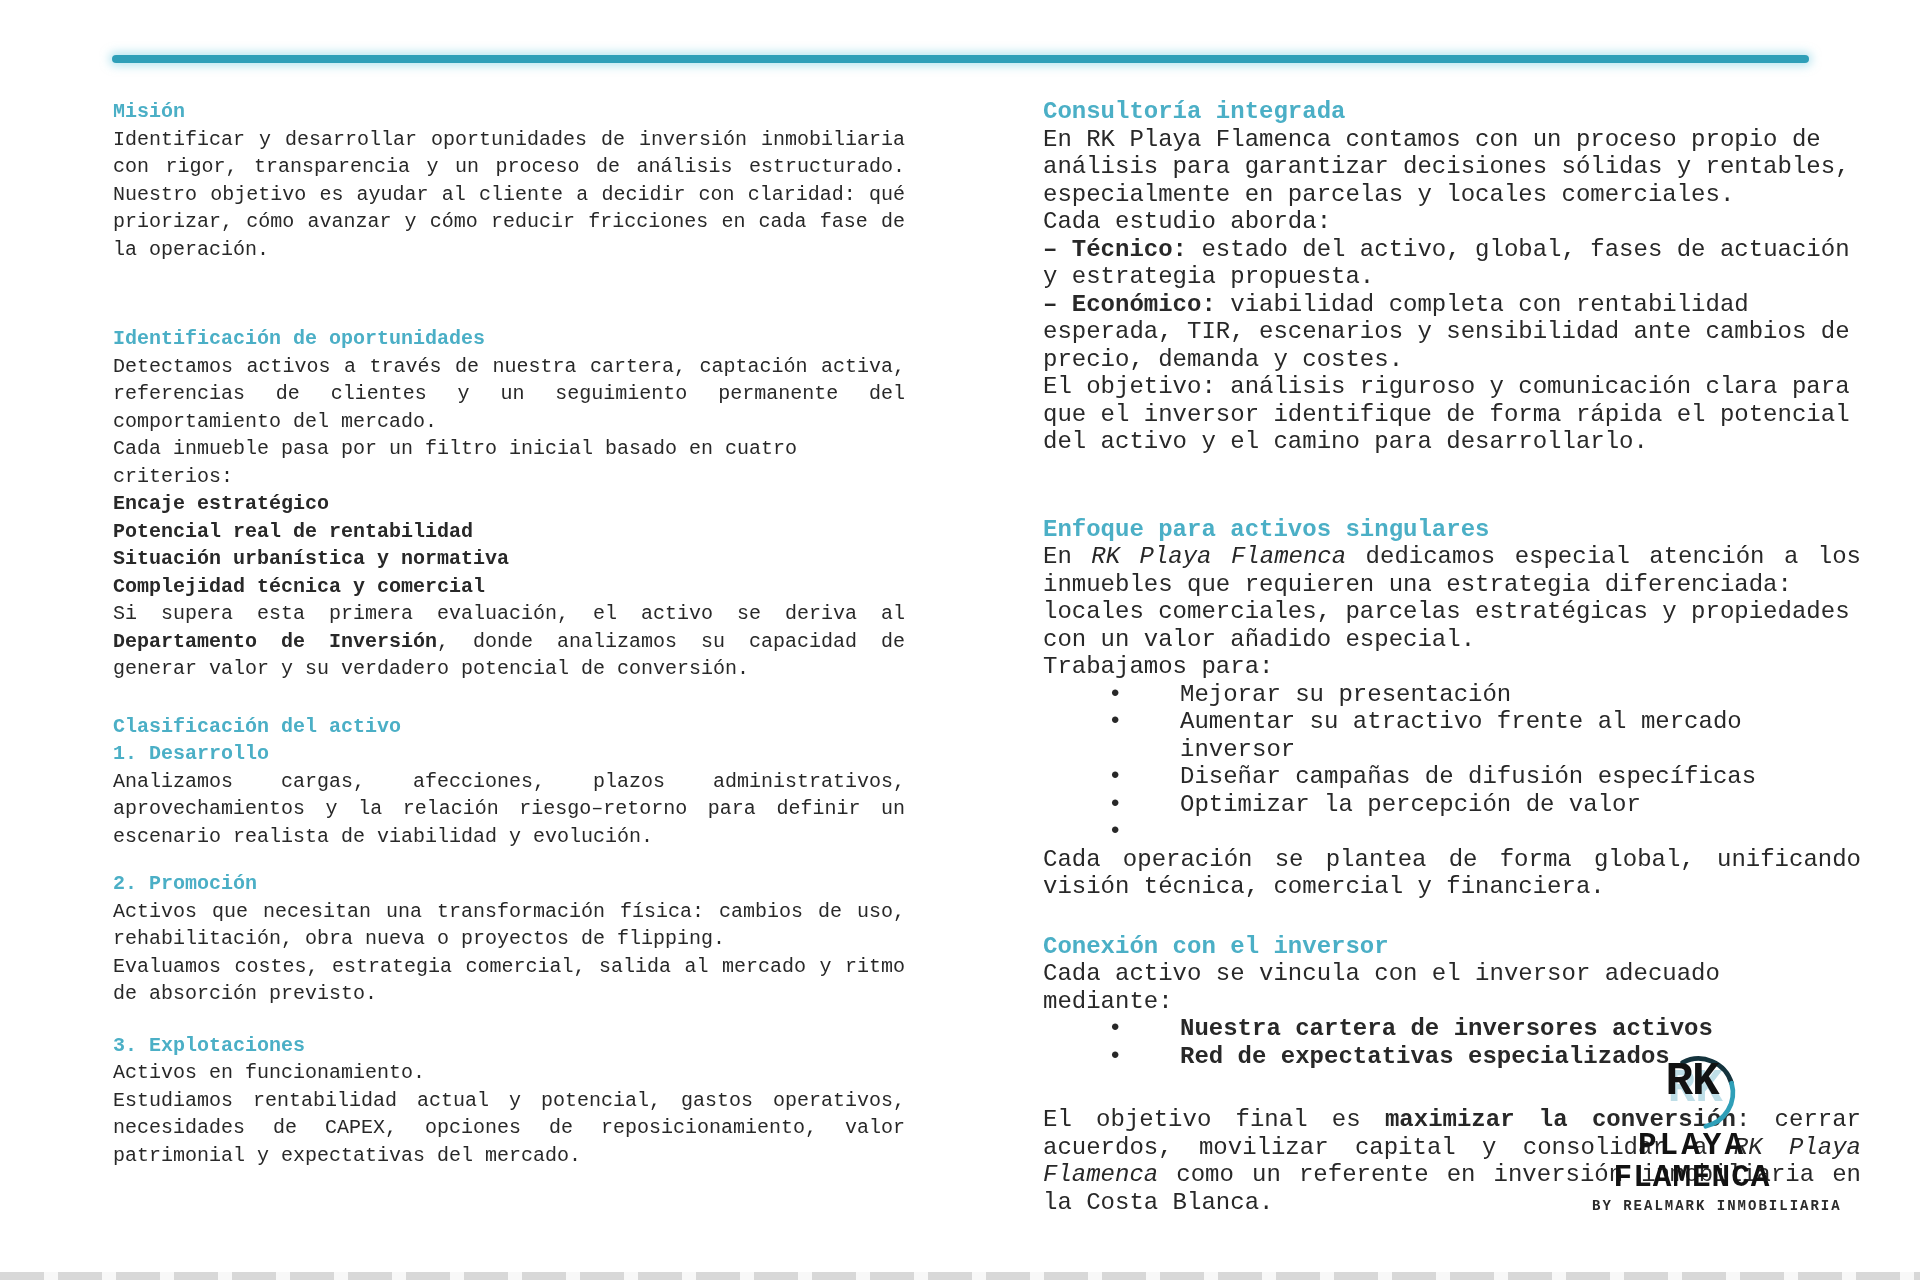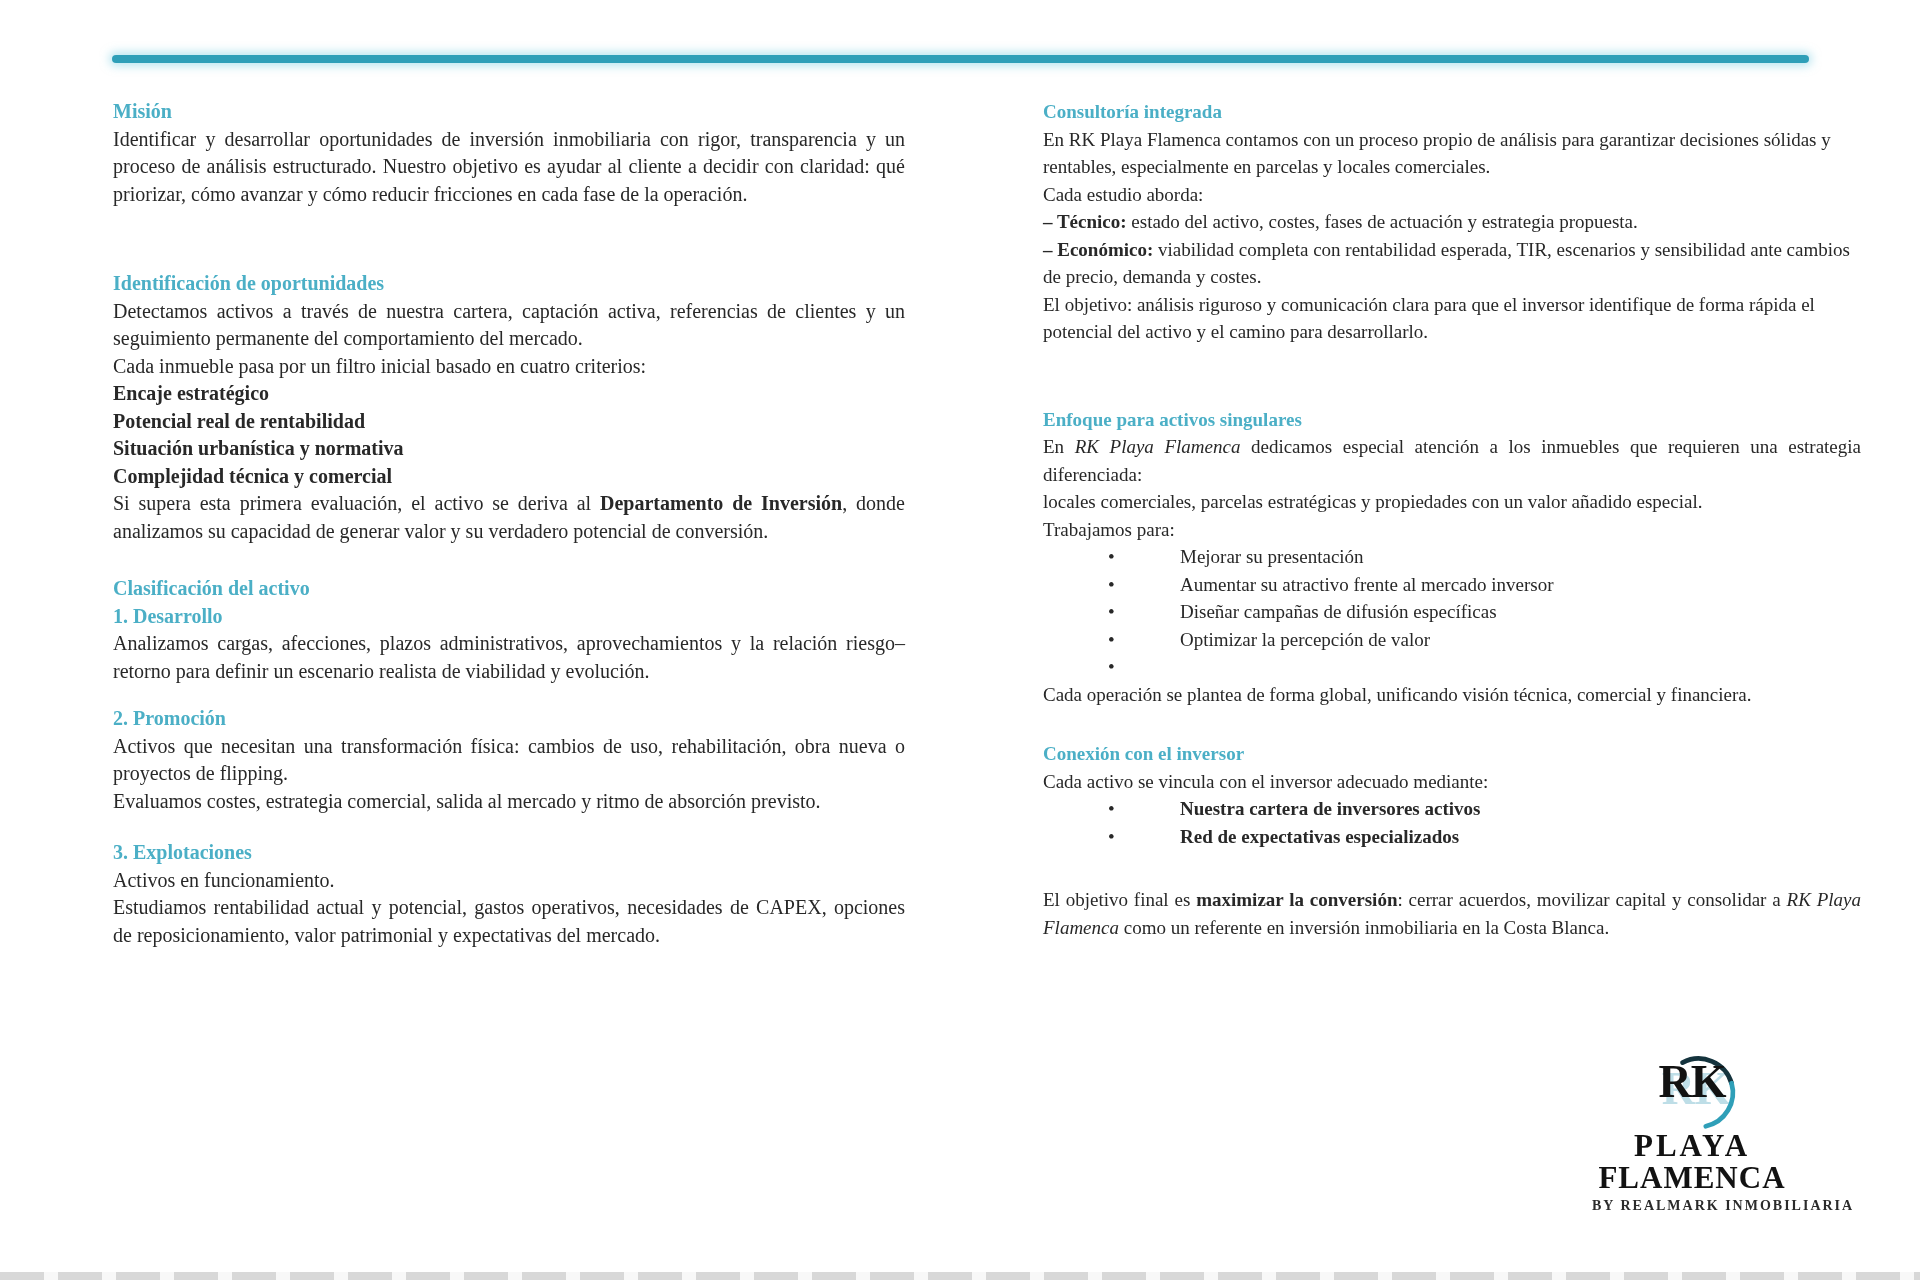--- a/index.html
+++ b/index.html
@@ -1,24 +1,24 @@
 <!DOCTYPE html>
 <html lang="es"><head>
 <meta charset="utf-8">
 <title>RK Playa Flamenca</title>
 <style>
   html,body{margin:0;padding:0;background:#ffffff;}
   .page{position:relative;width:1920px;height:1280px;background:#ffffff;overflow:hidden;
-        font-family:Liberation Serif, serif;color:var(--body,#282828);}
+        font-family:Liberation Mono, monospace;color:var(--body,#282828);}
   .topbar{position:absolute;left:112px;top:55px;width:1697px;height:8px;border-radius:4px;
           background:var(--accent,#2f9fb8);
           box-shadow:0 0 10px 3px rgba(127,208,226,.55);}
   .col{position:absolute;top:98px;}
   .col-left{left:113px;width:792px;font-size:20px;line-height:27.5px;}
-  .col-right{left:1043px;width:818px;font-size:19px;line-height:27.5px;}
+  .col-right{left:1043px;width:818px;font-size:24px;line-height:27.5px;}
   .heading{margin:0;font-size:inherit;line-height:inherit;font-weight:bold;color:var(--heading,#4bafc6);}
   .para{margin:0;}
   .just{text-align:justify;}
   .b,.bold{font-weight:bold;}
   .i{font-style:italic;}
   .bullet{display:flex;padding-left:65px;}
   .dot{flex:none;width:72px;}
   .gap{width:100%;}
   
   .logo{position:absolute;left:1592px;top:1058px;width:200px;text-align:center;color:#121212;}
@@ -64,21 +64,21 @@
       <div class="gap" style="height: 24px;"></div>
       <h3 class="heading"><span>3. Explotaciones</span></h3>
       <p class="para"><span>Activos en funcionamiento.</span></p>
       <p class="para just"><span>Estudiamos rentabilidad actual y potencial, gastos operativos, necesidades de CAPEX, opciones de reposicionamiento, valor patrimonial y expectativas del mercado.</span></p>
     </div>
 
   <div class="col col-right">
       <h3 class="heading"><span>Consultoría integrada</span></h3>
       <p class="para"><span>En RK Playa Flamenca contamos con un proceso propio de análisis para garantizar decisiones sólidas y rentables, especialmente en parcelas y locales comerciales.</span></p>
       <p class="para"><span>Cada estudio aborda:</span></p>
-      <p class="para"><span class="b">– Técnico:</span><span> estado del activo, costes, fases de actuación y estrategia propuesta.</span></p>
+      <p class="para"><span class="b">– Técnico:</span><span> estado del activo, global, fases de actuación y estrategia propuesta.</span></p>
       <p class="para"><span class="b">– Económico:</span><span> viabilidad completa con rentabilidad esperada, TIR, escenarios y sensibilidad ante cambios de precio, demanda y costes.</span></p>
       <p class="para"><span>El objetivo: análisis riguroso y comunicación clara para que el inversor identifique de forma rápida el potencial del activo y el camino para desarrollarlo.</span></p>
       <div class="gap" style="height: 60px;"></div>
       <h3 class="heading"><span>Enfoque para activos singulares</span></h3>
       <p class="para just"><span>En </span><span class="i">RK Playa Flamenca</span><span> dedicamos especial atención a los inmuebles que requieren una estrategia diferenciada:</span></p>
       <p class="para"><span>locales comerciales, parcelas estratégicas y propiedades con un valor añadido especial.</span></p>
       <p class="para"><span>Trabajamos para:</span></p>
       <div class="bullet">
         <span class="dot">•</span>
         <span><span>Mejorar su presentación</span></span>

